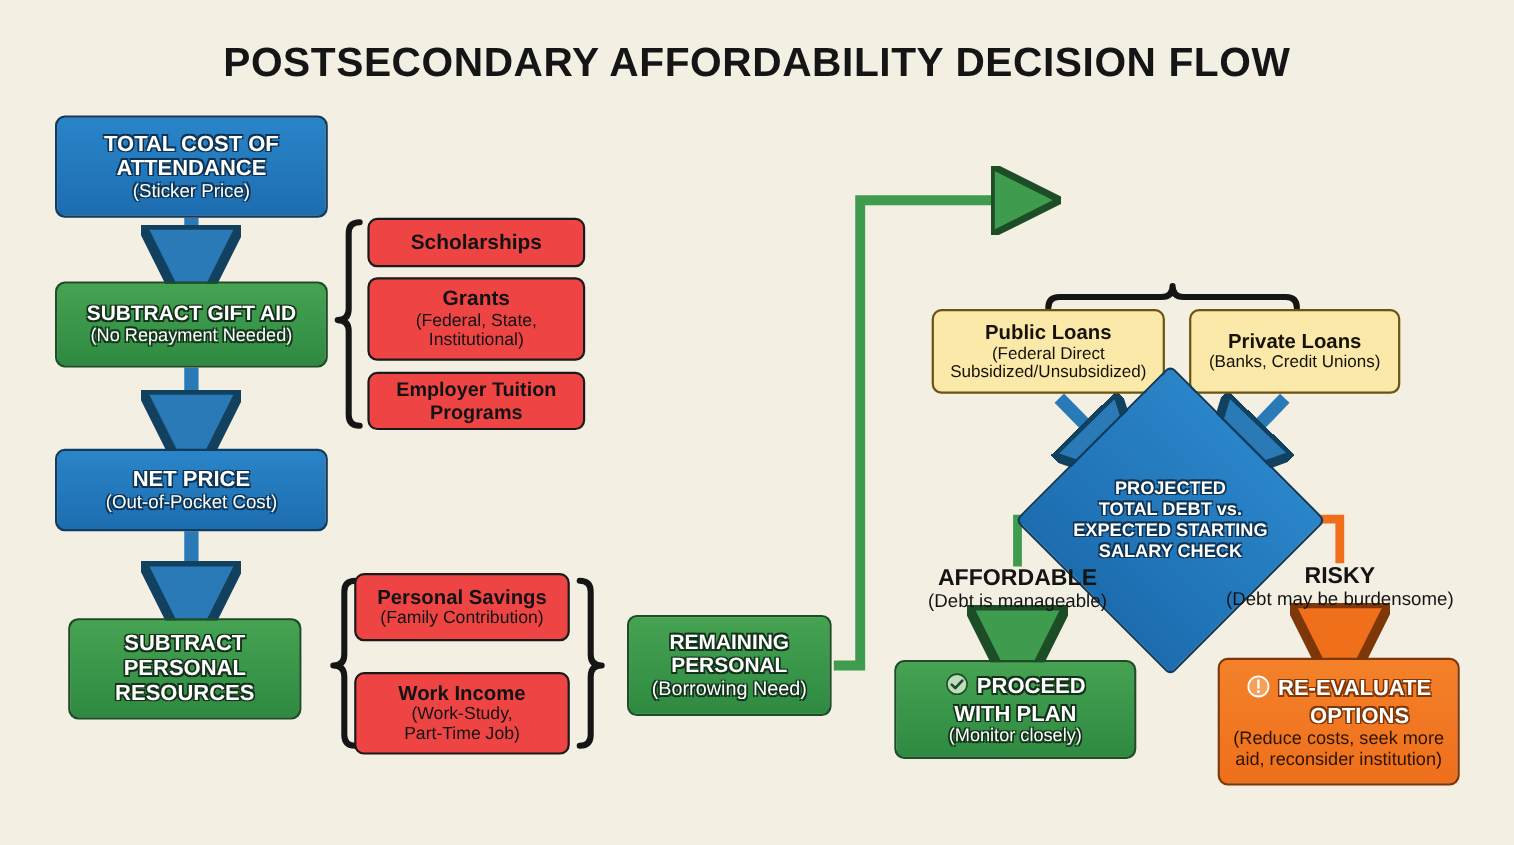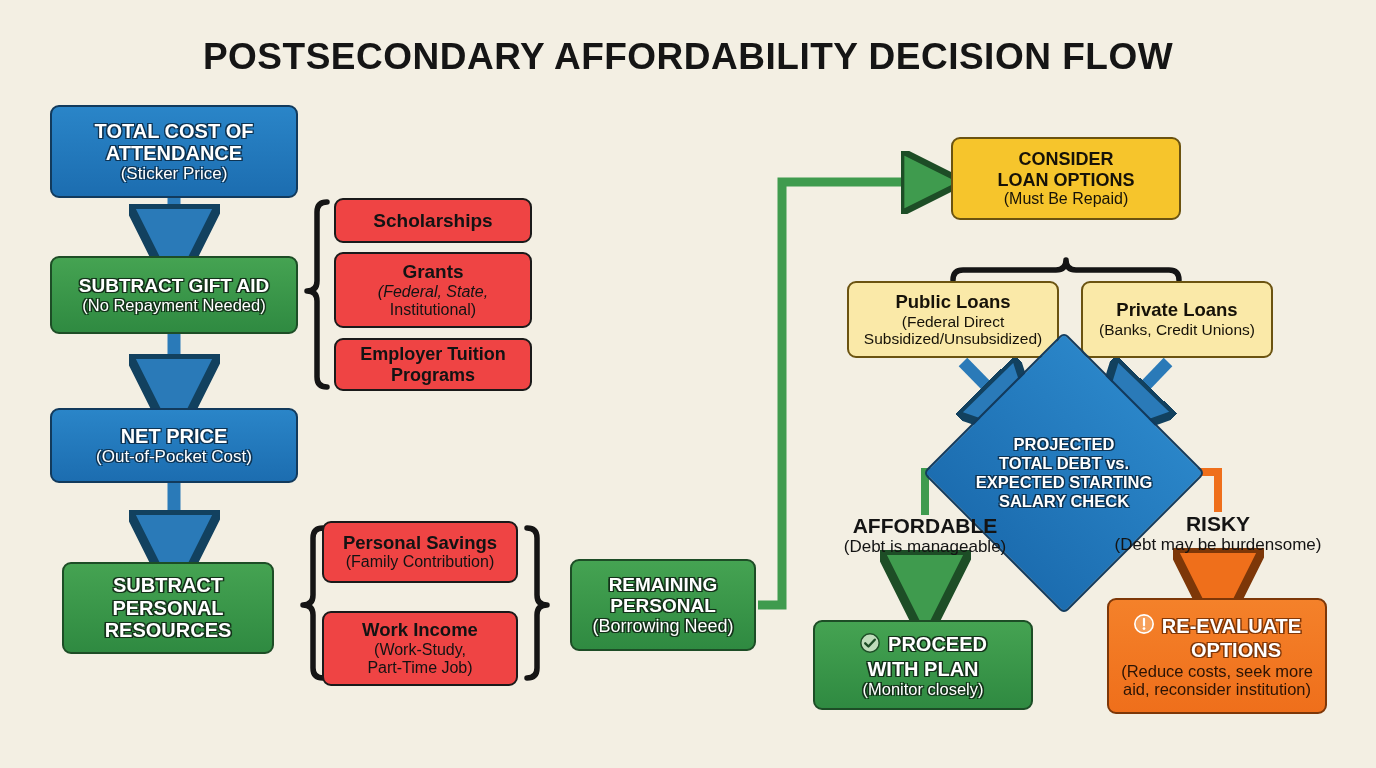--- a/index.html
+++ b/index.html
@@ -158,21 +158,21 @@
     <div class="t1" style="font-size:20px;">PERSONAL</div>
     <div class="t1" style="font-size:20px;">RESOURCES</div>
   </div>
 
   <div class="node lightgreen" style="left:334px;top:198px;width:198px;height:45px;">
     <div class="t1" style="font-size:19px;">Scholarships</div>
   </div>
 
   <div class="node lightgreen" style="left:334px;top:252px;width:198px;height:76px;">
     <div class="t1" style="font-size:19px;">Grants</div>
-    <div class="t2" style="font-size:16px;font-style:italic;">(Federal, State,</div>
+    <div class="t2" style="font-size:16px;">(Federal, State,</div>
     <div class="t2" style="font-size:16px;">Institutional)</div>
   </div>
 
   <div class="node lightgreen" style="left:334px;top:338px;width:198px;height:53px;">
     <div class="t1" style="font-size:18px;">Employer Tuition</div>
     <div class="t1" style="font-size:18px;">Programs</div>
   </div>
 
   <div class="node lightgreen" style="left:322px;top:521px;width:196px;height:62px;">
     <div class="t1" style="font-size:18.5px;">Personal Savings</div>
@@ -184,25 +184,20 @@
     <div class="t2" style="font-size:16px;">(Work-Study,</div>
     <div class="t2" style="font-size:16px;">Part-Time Job)</div>
   </div>
 
   <div class="node dark green" style="left:570px;top:559px;width:186px;height:92px;">
     <div class="t1" style="font-size:19px;">REMAINING</div>
     <div class="t1" style="font-size:19px;">PERSONAL</div>
     <div class="t2" style="font-size:18px;">(Borrowing Need)</div>
   </div>
 
-  <div class="node yellow" style="left:951px;top:137px;width:230px;height:83px;">
-    <div class="t1" style="font-size:18px;">CONSIDER</div>
-    <div class="t1" style="font-size:18px;">LOAN OPTIONS</div>
-    <div class="t2" style="font-size:16px;">(Must Be Repaid)</div>
-  </div>
 
   <div class="node lightyellow" style="left:847px;top:281px;width:212px;height:77px;">
     <div class="t1" style="font-size:18.5px;">Public Loans</div>
     <div class="t2" style="font-size:15.5px;">(Federal Direct</div>
     <div class="t2" style="font-size:15.5px;">Subsidized/Unsubsidized)</div>
   </div>
 
   <div class="node lightyellow" style="left:1081px;top:281px;width:192px;height:77px;">
     <div class="t1" style="font-size:18.5px;">Private Loans</div>
     <div class="t2" style="font-size:15.5px;">(Banks, Credit Unions)</div>
@@ -221,21 +216,21 @@
   <div class="label" style="left:820px;top:514px;width:210px;">
     <div class="lt">AFFORDABLE</div>
     <div class="ls">(Debt is manageable)</div>
   </div>
 
   <div class="label" style="left:1098px;top:512px;width:240px;">
     <div class="lt">RISKY</div>
     <div class="ls">(Debt may be burdensome)</div>
   </div>
 
-  <div class="node dark green" style="left:813px;top:620px;width:220px;height:90px;">
+  <div class="node dark green" style="left:813px;top:600px;width:220px;height:90px;">
     <div style="display:flex;align-items:center;gap:7px;">
       <span class="iconwrap">
         <svg width="22" height="22" viewBox="0 0 24 24" aria-hidden="true">
           <circle cx="12" cy="12" r="10" fill="#bfdcbb" stroke="#1d4d26" stroke-width="1.6"></circle>
           <path d="M6.8 12.4 L10.3 15.8 L17.2 8.4" fill="none" stroke="#1d4d26" stroke-width="2.6" stroke-linecap="round" stroke-linejoin="round"></path>
         </svg>
       </span>
       <span class="t1" style="font-size:20px;">PROCEED</span>
     </div>
     <div class="t1" style="font-size:20px;">WITH PLAN</div>

